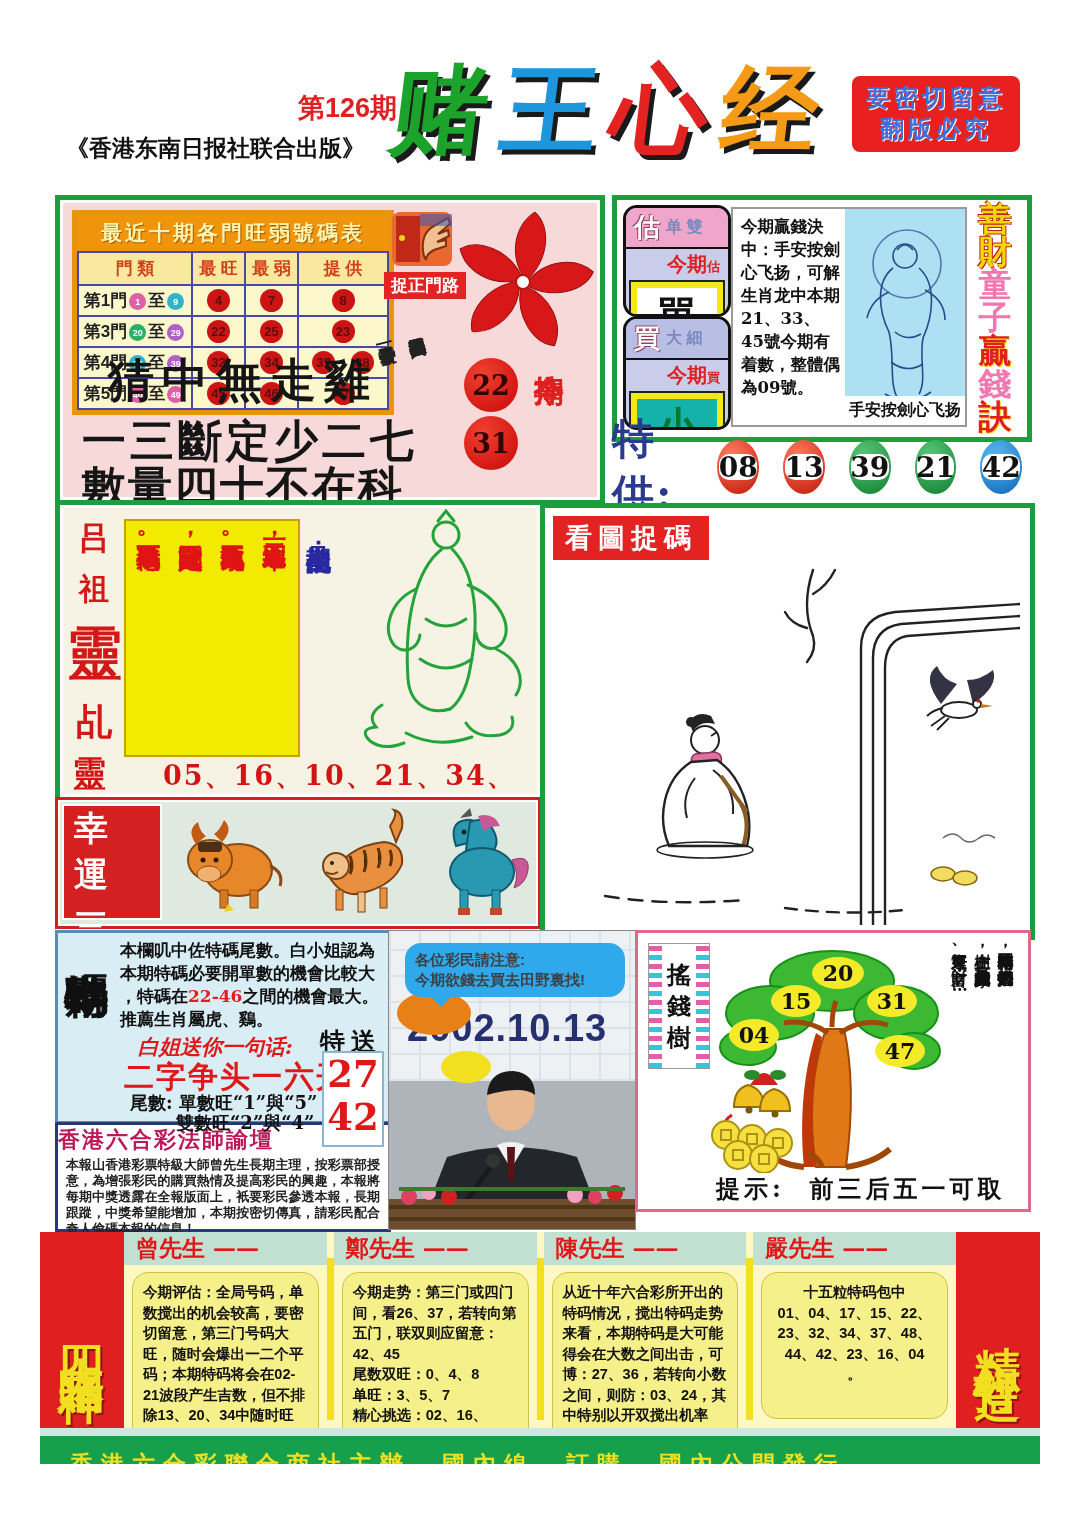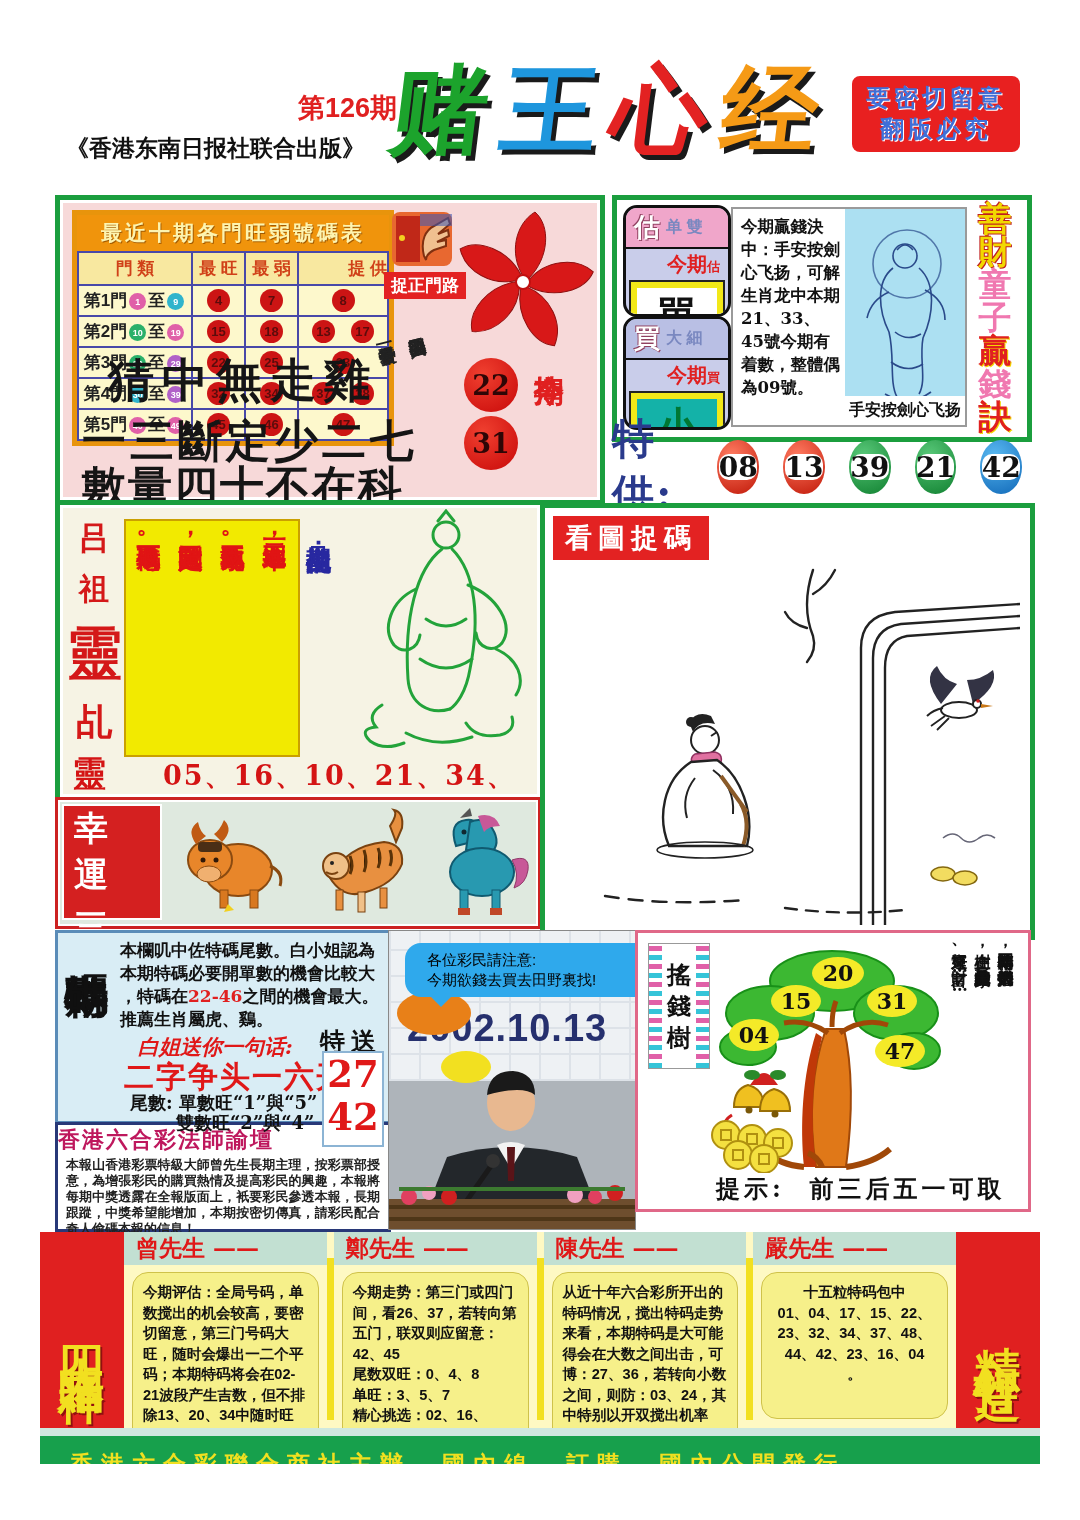--- a/index.html
+++ b/index.html
@@ -120,22 +120,22 @@
   .forum-title{color:#be185d;font-family:"DejaVu Serif",serif;font-weight:bold;font-size:22px;
         letter-spacing:2px;padding-top:0;}
   .forum-body{font-size:13px;font-weight:bold;color:#222;line-height:16px;text-align:justify;padding:2px 8px;}
 
   
   .photo{background:linear-gradient(#eef1f4 0 150px,#aeb4ba 150px 100%);overflow:hidden;border:1px solid #888;}
   .photo-grid{position:absolute;left:0;top:0;right:0;height:150px;
         background:repeating-linear-gradient(0deg,#dde2e8 0 2px,transparent 2px 26px),
                    repeating-linear-gradient(90deg,#dde2e8 0 2px,transparent 2px 30px);}
   .photo-date{font-weight:bold;font-size:38px;color:#26306e;letter-spacing:1px;}
-  .bubble{background:#2fa9ec;border-radius:16px;color:#000000;font-weight:normal;font-size:15px;
-        line-height:20px;padding:7px 22px;}
+  .bubble{background:#2fa9ec;border-radius:16px;color:#404040;font-weight:bold;font-size:15px;
+        line-height:20px;padding:7px 10px;}
   .bubble:after{content:"";position:absolute;left:26px;bottom:-10px;border:10px solid transparent;
         border-top-color:#2fa9ec;border-bottom:0;}
   .o-ell{background:#e88018;border-radius:50%;}
   .y-ell{background:#f2e020;border-radius:50%;}
 
   
   .tree-panel{background:#fff;border:3px solid #e06888;}
   .tree-label{display:flex;border:1px solid #999;}
   .tl-stripe{width:13px;background:repeating-linear-gradient(0deg,#35c4d8 0 5px,#fff 5px 9px,#e060a8 9px 14px,#fff 14px 18px);}
   .tl-text{width:34px;display:flex;flex-direction:column;align-items:center;justify-content:center;
@@ -181,33 +181,27 @@
 
   <div class="abs gpanel hot-panel" style="left:55px;top:195px;width:540px;height:300px;">
     <div class="abs hot-table" style="left:12px;top:10px;width:312px;">
       <div class="ht-title">最近十期各門旺弱號碼表</div>
       <table>
         <tbody>
             <tr>
           <th style="width:112px;">門 類</th>
           <th>最 旺</th>
           <th>最 弱</th>
-          <th style="width:88px;text-align:right;">提 供</th>
+          <th style="width:88px;">提 供</th>
         </tr>
         <tr>
           <td class="door-cell"><span>第1門</span><i class="dot d-pink">1</i><span>至</span><i class="dot d-cyan">9</i></td>
           <td><i class="num">4</i></td>
           <td><i class="num">7</i></td>
           <td><i class="num">8</i></td>
-        </tr>
-        <tr>
-          <td class="door-cell"><span>第2門</span><i class="dot d-green">10</i><span>至</span><i class="dot d-pink">19</i></td>
-          <td><i class="num">15</i></td>
-          <td><i class="num">18</i></td>
-          <td><i class="num">13</i><i class="num">17</i></td>
         </tr>
         <tr>
           <td class="door-cell"><span>第3門</span><i class="dot d-green">20</i><span>至</span><i class="dot d-purple">29</i></td>
           <td><i class="num">22</i></td>
           <td><i class="num">25</i></td>
           <td><i class="num">23</i></td>
         </tr>
         <tr>
           <td class="door-cell"><span>第4門</span><i class="dot d-cyan">30</i><span>至</span><i class="dot d-purple">39</i></td>
           <td><i class="num">32</i></td>

